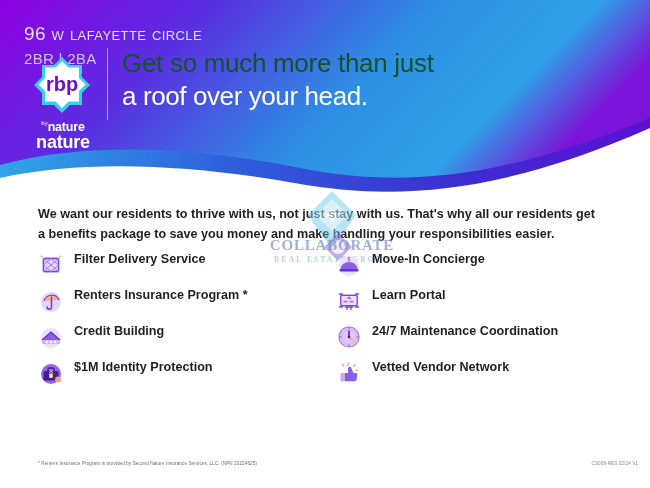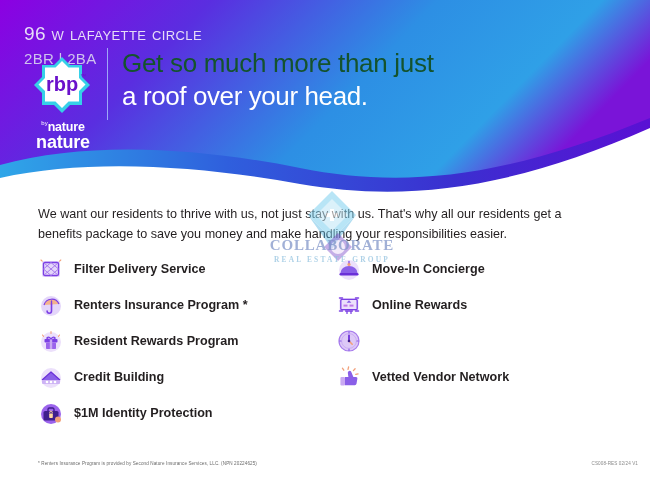--- a/index.html
+++ b/index.html
@@ -67,29 +67,29 @@
   }
   .head2{
     position:absolute;left:122px;top:81px;
     color:#ffffff;font-size:26px;font-weight:400;letter-spacing:-.4px;
     white-space:nowrap;
   }
 
   
   .intro{
     position:absolute;left:38px;top:205px;width:560px;
-    color:#231f20;font-size:12.6px;line-height:1.55;
+    color:#231f20;font-size:12.6px;line-height:1.55;font-weight:bold;
   }
 
   .cols{position:absolute;left:38px;top:252px;width:580px;}
   .col{position:absolute;top:0;width:290px;}
   .col-left{left:0;}
   .col-right{left:298px;}
 
-  .item{position:relative;height:34px;margin-bottom:2px;display:flex;align-items:center;}
+  .item{position:relative;height:34px;margin-bottom:2px;display:flex;align-items:flex-start;}
   .item .ico{
     width:26px;height:26px;flex:0 0 26px;margin-right:10px;
     display:flex;align-items:center;justify-content:center;
   }
   .item .lbl{
     color:#231f20;font-size:12.6px;font-weight:600;white-space:nowrap;
   }
 
   .learn{
     position:absolute;left:348px;top:396px;
@@ -227,33 +227,20 @@
             <circle cx="13" cy="14" r="10" fill="#e4d6fa"></circle>
             <path d="M6 13 a8 8 0 0 1 15 -1 Z" fill="#f4b38c"></path>
             <path d="M6 13 a8 8 0 0 1 15 -1" fill="none" stroke="#7b3fe4" stroke-width="1.2"></path>
             <path d="M13.5 12 v7 a2.2 2.2 0 0 1 -4.4 0" fill="none" stroke="#7b3fe4" stroke-width="1.6" stroke-linecap="round"></path>
             <path d="M13.5 12 v-3" stroke="#7b3fe4" stroke-width="1.4" stroke-linecap="round"></path>
           </svg>
         </span>
         <span class="lbl">Renters Insurance Program *</span>
       </div>
 
-      <div class="item">
-        <span class="ico">
-          <svg width="26" height="26" viewBox="0 0 26 26">
-            <circle cx="13" cy="14" r="10" fill="#ece0fb"></circle>
-            <rect x="6.5" y="11" width="13" height="3.6" rx="0.8" fill="#7b3fe4"></rect>
-            <rect x="8" y="14.6" width="10" height="6.4" rx="0.8" fill="#9b63ec"></rect>
-            <rect x="11.8" y="11" width="2.4" height="10" fill="#c9a9f2"></rect>
-            <path d="M13 11 c-3 -4 -6 0 -2.5 0 M13 11 c3 -4 6 0 2.5 0" fill="none" stroke="#7b3fe4" stroke-width="1.3"></path>
-            <path d="M4.5 7 l1 1.4 M21.5 7 l-1 1.4 M13 3.6 v1.8" stroke="#f2a07a" stroke-width="1.1" stroke-linecap="round"></path>
-          </svg>
-        </span>
-        <span class="lbl">Resident Rewards Program</span>
-      </div>
 
       <div class="item">
         <span class="ico">
           <svg width="26" height="26" viewBox="0 0 26 26">
             <circle cx="13" cy="14" r="10" fill="#ece0fb"></circle>
             <path d="M4 16 L13 8 L22 16 Z" fill="#8a5fe8"></path>
             <path d="M4 16 L13 8 L22 16" fill="none" stroke="#6a2fd8" stroke-width="1.2" stroke-linejoin="round"></path>
             <rect x="4" y="16" width="18" height="4" rx="1" fill="#cdb2f5"></rect>
             <circle cx="9" cy="18" r="1.3" fill="#ffffff"></circle>
             <circle cx="13" cy="18" r="1.3" fill="#ffffff"></circle>
@@ -299,35 +286,36 @@
           <svg width="26" height="26" viewBox="0 0 26 26">
             <rect x="3.5" y="6" width="19" height="13" rx="1.8" fill="#ece0fb"></rect>
             <rect x="4.8" y="7.3" width="16.4" height="10.4" rx="1.2" fill="none" stroke="#7b3fe4" stroke-width="1.3"></rect>
             <rect x="7.5" y="12.6" width="4" height="2" fill="#c07ae8"></rect>
             <rect x="13.5" y="12.6" width="4" height="2" fill="#c07ae8"></rect>
             <path d="M13 8.2 l2.4 2.6 h-4.8 Z" fill="#8a5fe8"></path>
             <path d="M9.5 19 h7 M11 19 v2.4 M15 19 v2.4" stroke="#7b3fe4" stroke-width="1.3" stroke-linecap="round"></path>
             <path d="M3.5 6 h3 M19.5 6 h3 M3.5 19 h3 M19.5 19 h3" stroke="#7b3fe4" stroke-width="1.5" stroke-linecap="round"></path>
           </svg>
         </span>
-        <span class="lbl">Online Rewards</span>
+        <span class="lbl">Learn Portal</span>
       </div>
 
       <div class="item">
         <span class="ico">
           <svg width="26" height="26" viewBox="0 0 26 26">
             <circle cx="13" cy="13" r="10" fill="#ddc9f7"></circle>
             <circle cx="13" cy="13" r="10" fill="none" stroke="#a77bec" stroke-width="1.2"></circle>
             <circle cx="13" cy="13" r="7.4" fill="none" stroke="#c9a9f2" stroke-width="0.9"></circle>
             <path d="M13 13 V7.4" stroke="#6a2fd8" stroke-width="1.8" stroke-linecap="round"></path>
             <path d="M13 13 l3.2 3.2" stroke="#f2a07a" stroke-width="1.6" stroke-linecap="round"></path>
             <circle cx="13" cy="13" r="1.3" fill="#3f1f8c"></circle>
             <path d="M13 3.6 v1.4 M13 21 v1.4 M3.6 13 h1.4 M21 13 h1.4" stroke="#8a5fe8" stroke-width="1.2" stroke-linecap="round"></path>
           </svg>
         </span>
+        <span class="lbl">24/7 Maintenance Coordination</span>
       </div>
 
       <div class="item">
         <span class="ico">
           <svg width="26" height="26" viewBox="0 0 26 26">
             <path d="M9 13 h3.4 l-0.6 -4.2 a1.8 1.8 0 0 1 3.4 -1 l2.2 5.2 h2.6 a1.4 1.4 0 0 1 1.4 1.6 l-0.9 5.2 a1.8 1.8 0 0 1 -1.8 1.4 H9 Z" fill="#8a5fe8"></path>
             <rect x="4.4" y="13" width="4.6" height="8.6" rx="1.1" fill="#c9a9f2"></rect>
             <path d="M12 5.4 l0.6 -2.4 M17.4 6.6 l1.7 -1.9 M19.8 10.4 l2.3 -0.6 M7.8 6.2 l-1.4 -2" stroke="#f2a07a" stroke-width="1.3" stroke-linecap="round"></path>
           </svg>
         </span>

